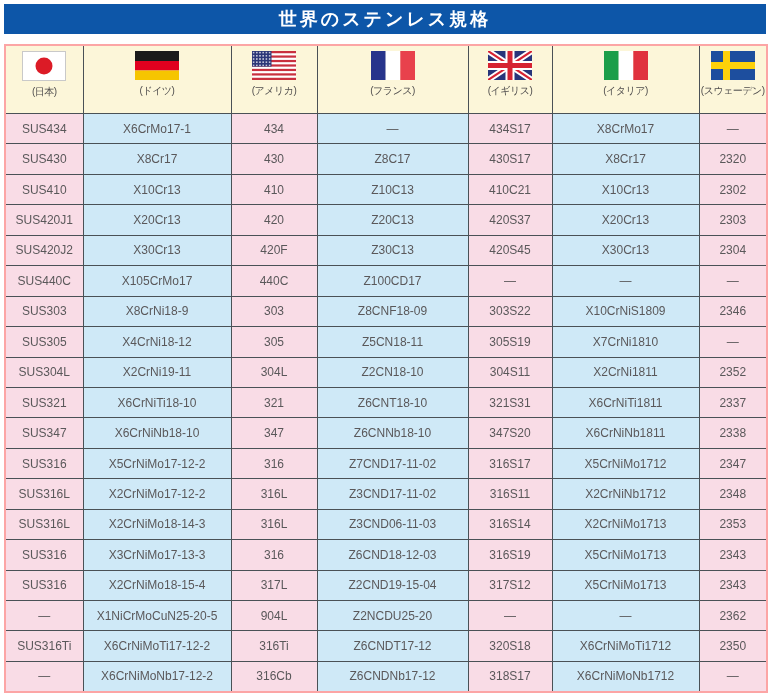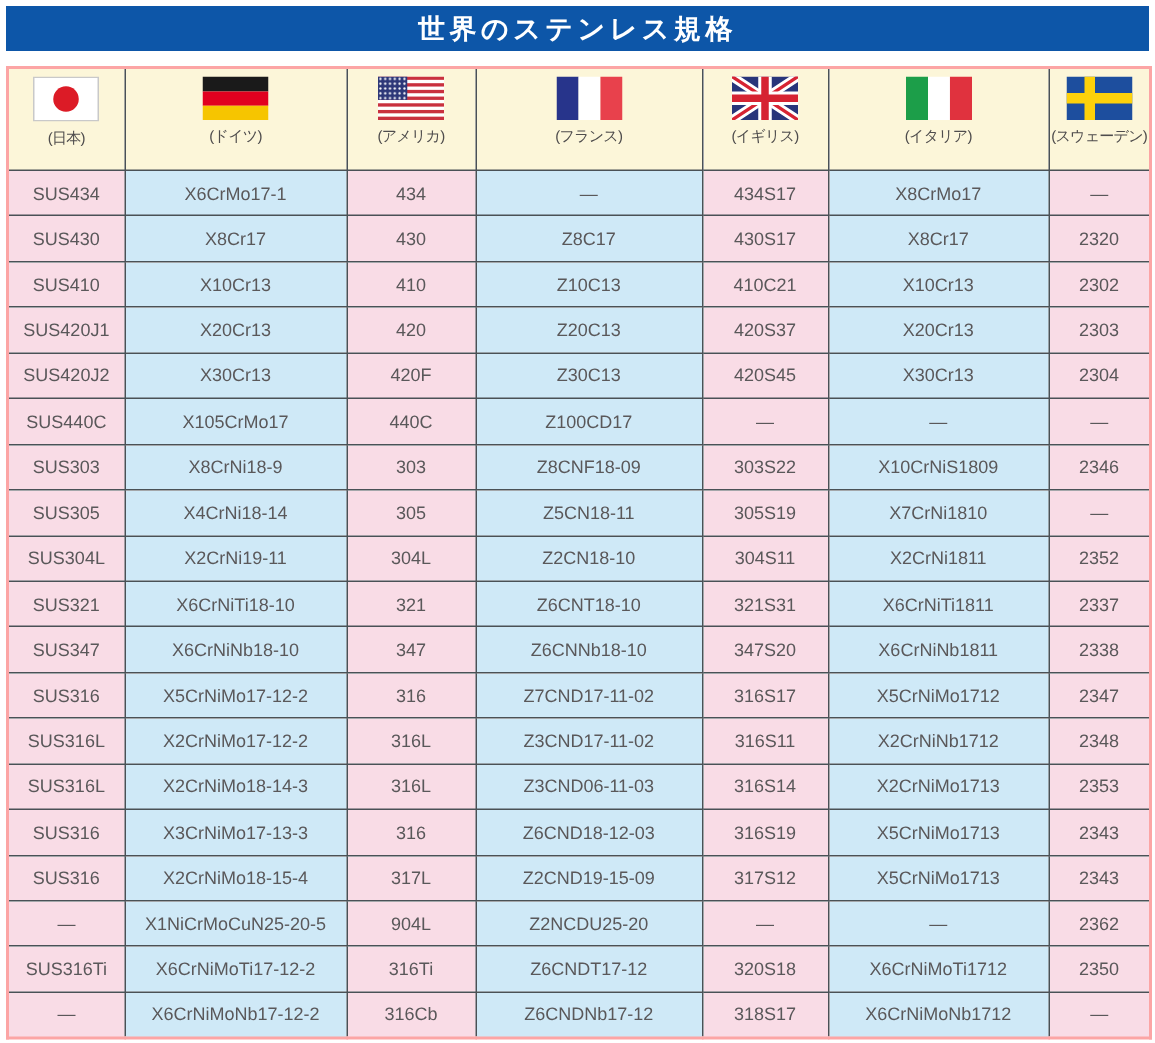--- a/index.html
+++ b/index.html
@@ -208,21 +208,21 @@
           <td class="pink">SUS303</td>
           <td class="blue">X8CrNi18-9</td>
           <td class="pink">303</td>
           <td class="blue">Z8CNF18-09</td>
           <td class="pink">303S22</td>
           <td class="blue">X10CrNiS1809</td>
           <td class="pink">2346</td>
         </tr>
         <tr>
           <td class="pink">SUS305</td>
-          <td class="blue">X4CrNi18-14</td>
+          <td class="blue">X4CrNi18-12</td>
           <td class="pink">305</td>
           <td class="blue">Z5CN18-11</td>
           <td class="pink">305S19</td>
           <td class="blue">X7CrNi1810</td>
           <td class="pink">—</td>
         </tr>
         <tr>
           <td class="pink">SUS304L</td>
           <td class="blue">X2CrNi19-11</td>
           <td class="pink">304L</td>
@@ -282,21 +282,21 @@
           <td class="pink">316</td>
           <td class="blue">Z6CND18-12-03</td>
           <td class="pink">316S19</td>
           <td class="blue">X5CrNiMo1713</td>
           <td class="pink">2343</td>
         </tr>
         <tr>
           <td class="pink">SUS316</td>
           <td class="blue">X2CrNiMo18-15-4</td>
           <td class="pink">317L</td>
-          <td class="blue">Z2CND19-15-09</td>
+          <td class="blue">Z2CND19-15-04</td>
           <td class="pink">317S12</td>
           <td class="blue">X5CrNiMo1713</td>
           <td class="pink">2343</td>
         </tr>
         <tr>
           <td class="pink">—</td>
           <td class="blue">X1NiCrMoCuN25-20-5</td>
           <td class="pink">904L</td>
           <td class="blue">Z2NCDU25-20</td>
           <td class="pink">—</td>

